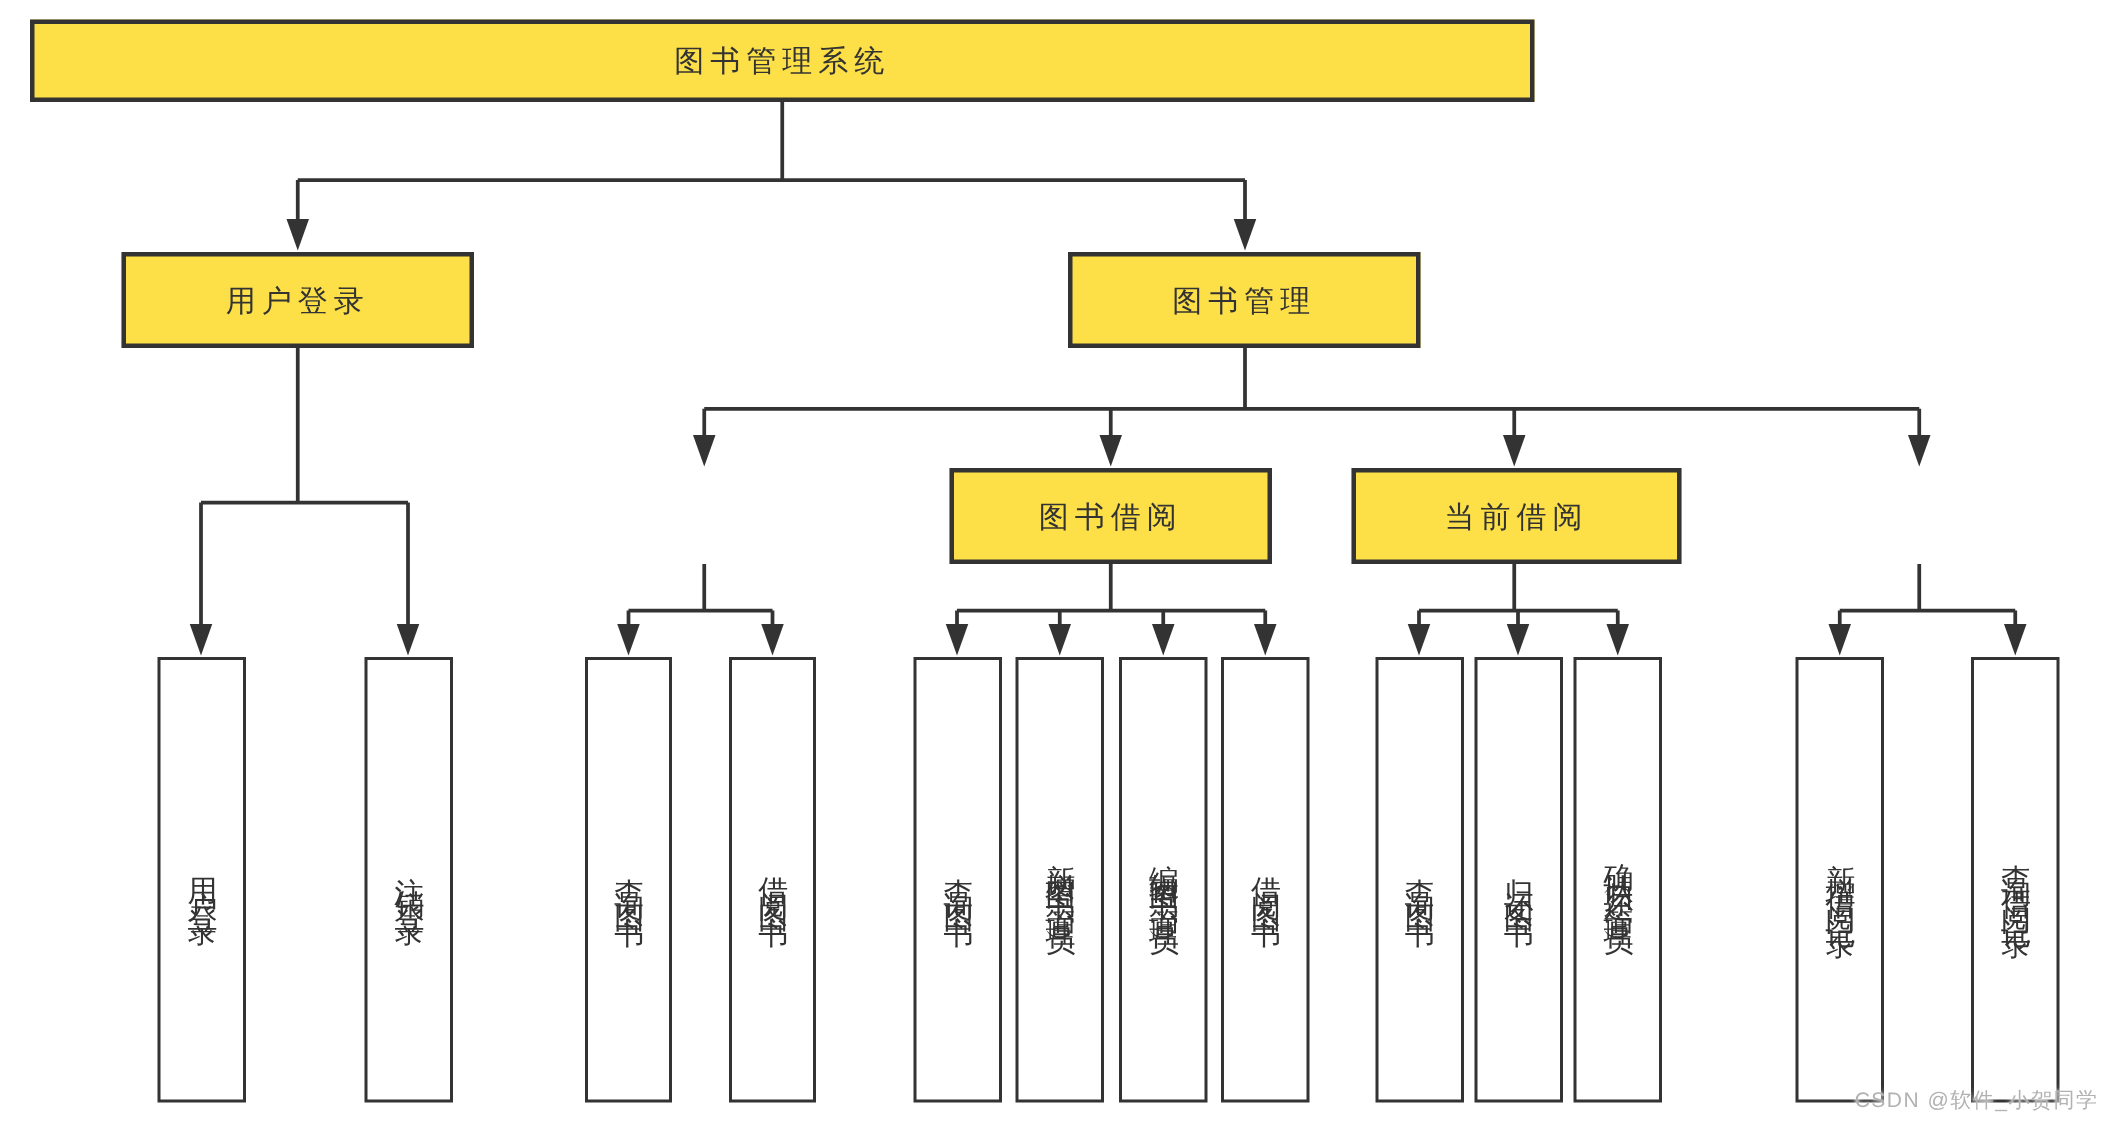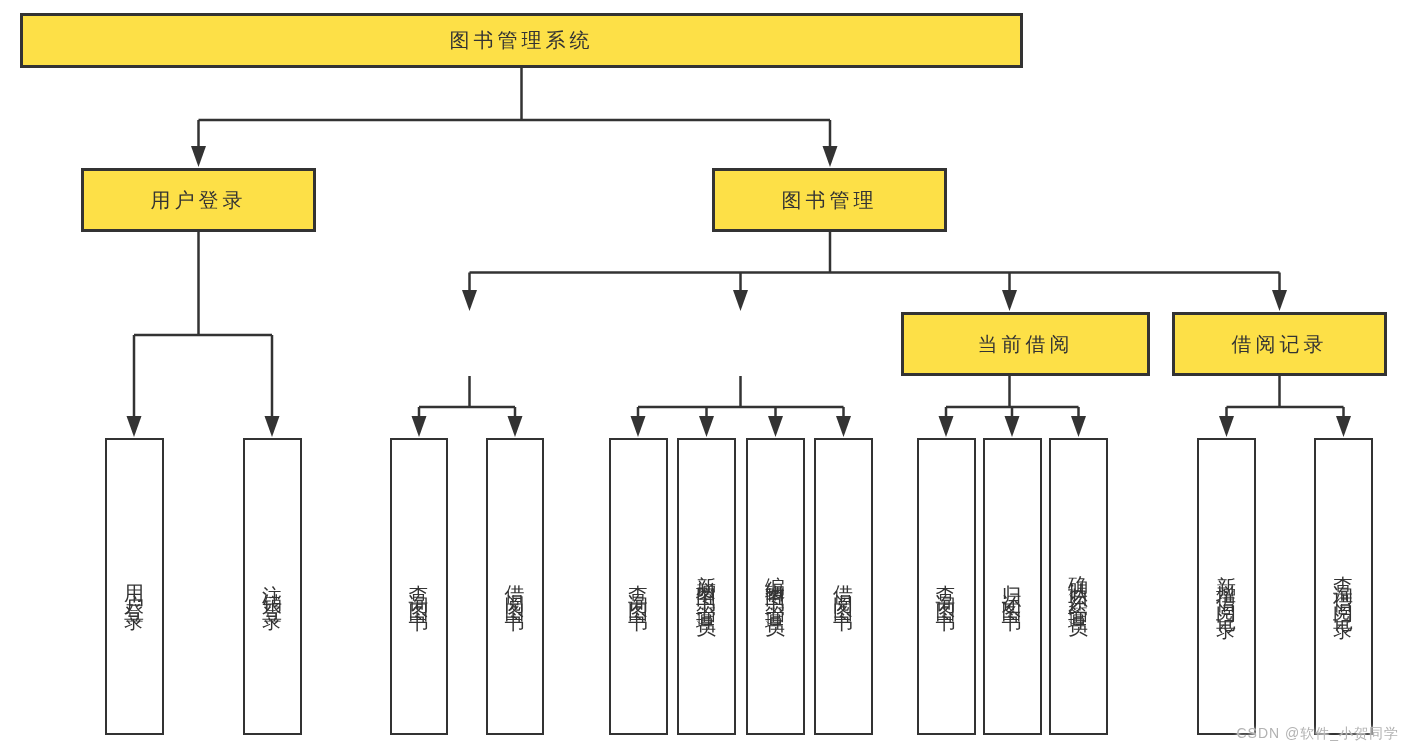--- a/index.html
+++ b/index.html
@@ -138,25 +138,25 @@
     <span>图书管理系统</span>
   </div>
 
   <div class="node" style="left:81px; top:168px; width:235px; height:64px;">
     <span>用户登录</span>
   </div>
   <div class="node" style="left:712px; top:168px; width:235px; height:64px;">
     <span>图书管理</span>
   </div>
 
-  <div class="node" style="left:901px; top:312px; width:249px; height:64px;">
+  <div class="node" style="left:633px; top:312px; width:215px; height:64px;">
+    <span>图书借阅</span>
+  </div>
+  <div class="node" style="left:901px; top:312px; width:220px; height:64px;">
     <span>当前借阅</span>
-  </div>
-  <div class="node" style="left:1172px; top:312px; width:215px; height:64px;">
-    <span>借阅记录</span>
   </div>
 
   <div class="leaf" style="left:105px; top:438px; width:59px; height:297px;">
     <span class="vtext">用户登录</span>
   </div>
   <div class="leaf" style="left:243px; top:438px; width:59px; height:297px;">
     <span class="vtext">注销登录</span>
   </div>
 
   <div class="leaf" style="left:390px; top:438px; width:58px; height:297px;">

